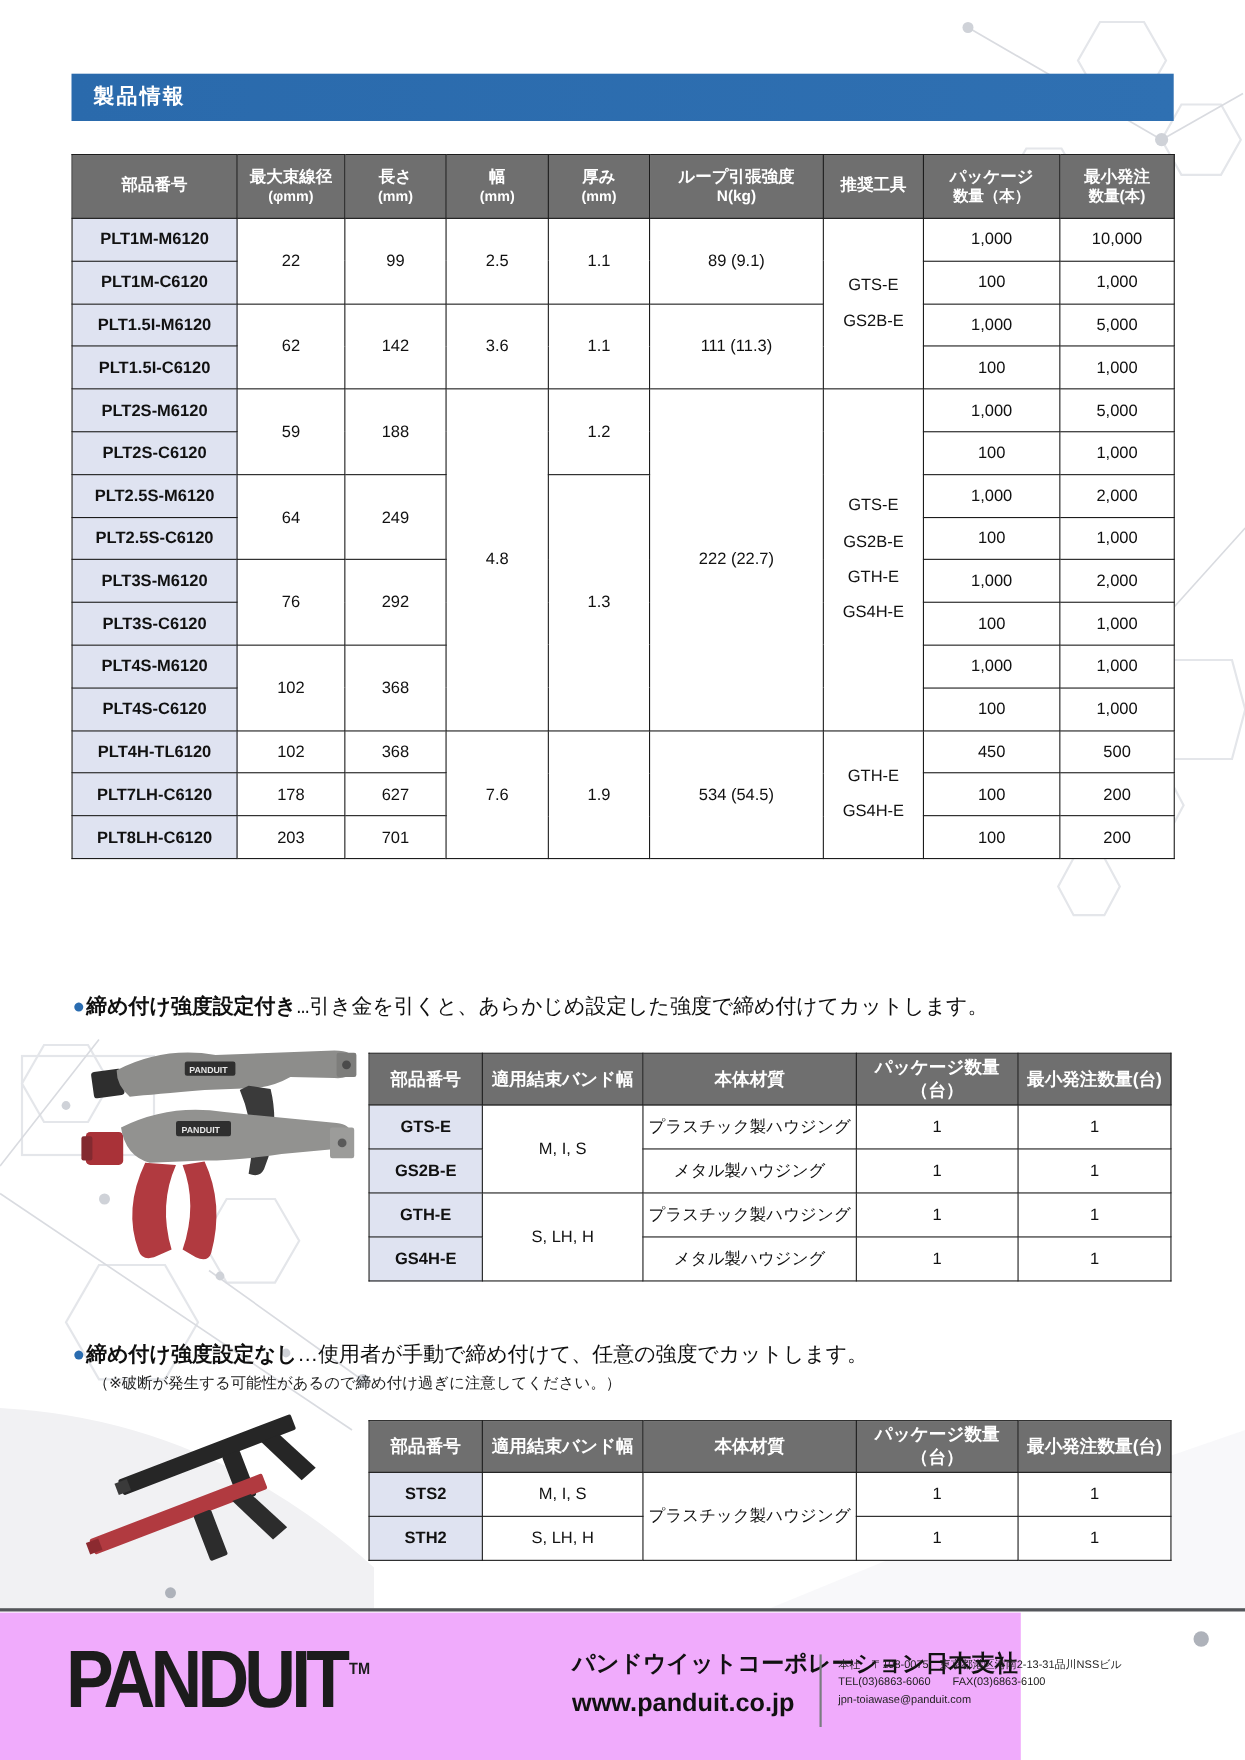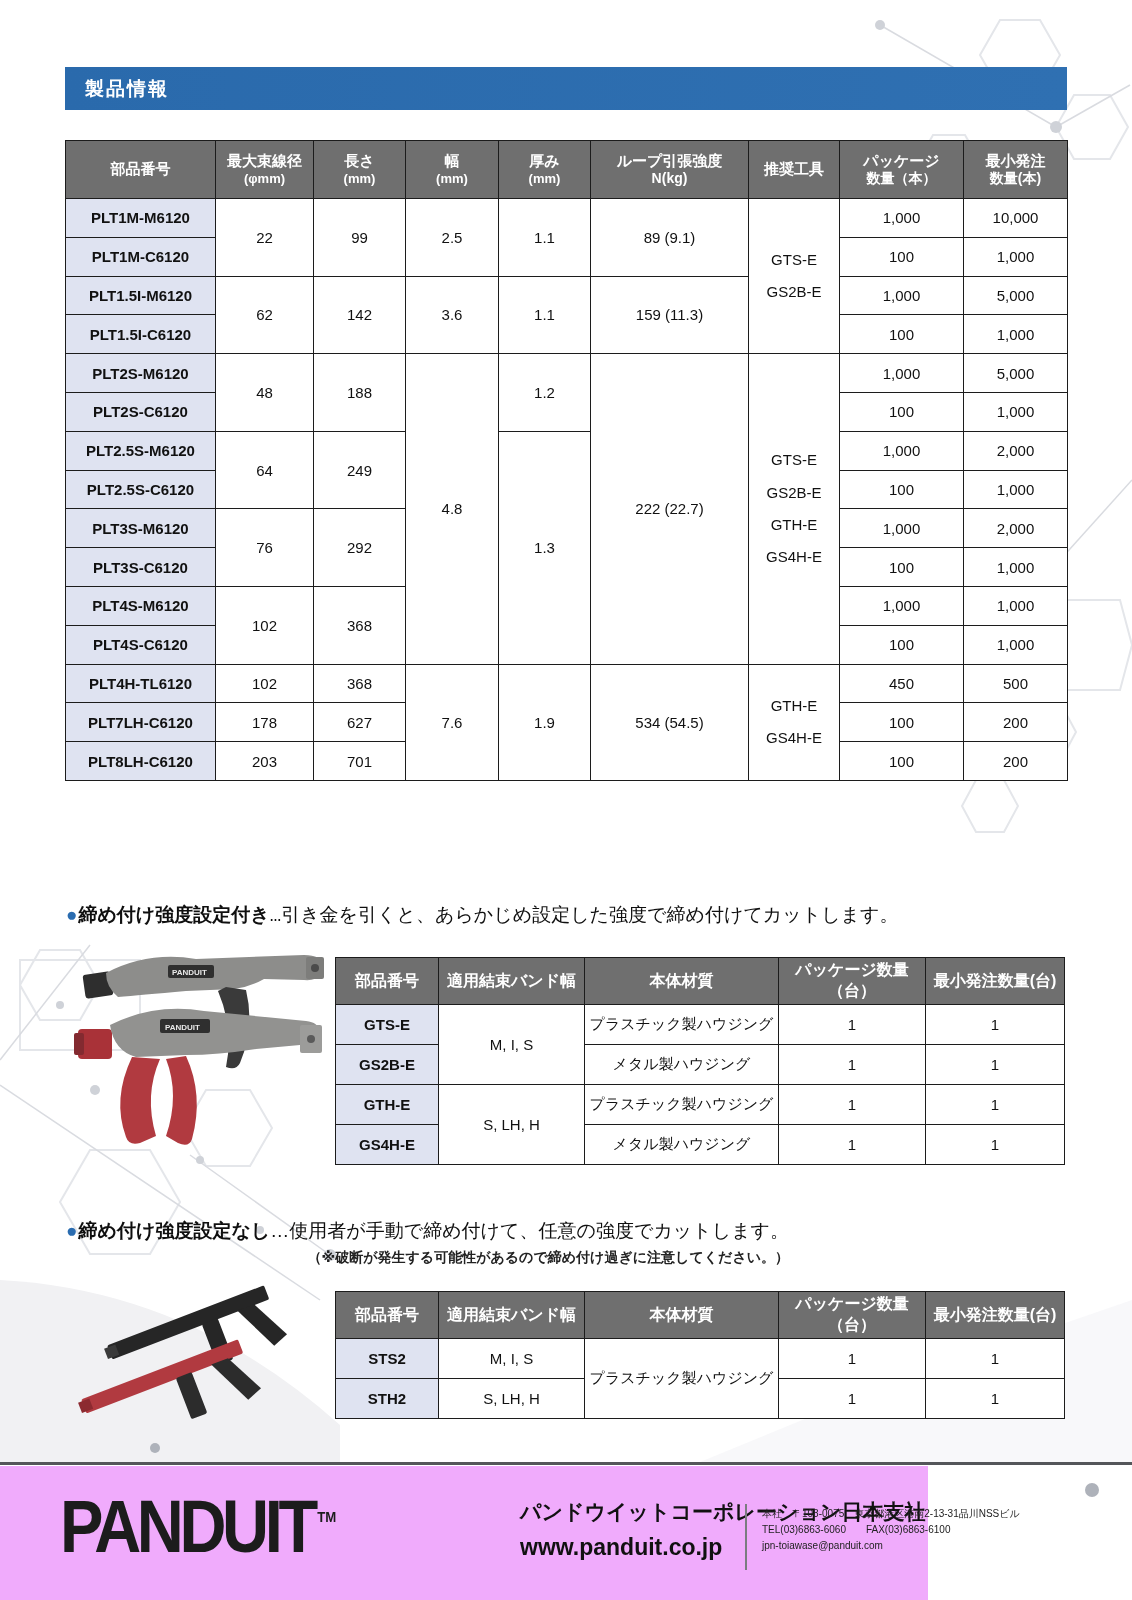--- a/index.html
+++ b/index.html
@@ -26,21 +26,21 @@
 
   .tool-table-wrap{position:absolute;left:335px;width:729px;}
   .tool-table-wrap thead tr{height:45px;}
   .tool-table-wrap tbody tr{height:40px;}
   #tool-table-1{top:957px;}
   #tool-table-2{top:1291px;}
 
   .bullet{position:absolute;left:66px;font-size:19px;color:#0f0f0f;white-space:nowrap;}
   .bullet .dot{color:#2a6cb0;font-size:19px;margin-right:1px;}
   .bullet .blabel{font-weight:bold;}
-  .bullet .note{display:block;font-size:14px;font-weight:bold;color:#222;padding-left:19px;margin-top:5px;text-align:right;}
+  .bullet .note{display:block;font-size:14px;font-weight:normal;color:#222;padding-left:19px;margin-top:5px;}
   #bullet-1{top:902px;font-family:Liberation Mono, monospace;}
   #bullet-2{top:1218px;}
 
   .tool-img{position:absolute;}
   #tool-img-1{left:68px;top:933px;}
   #tool-img-2{left:70px;top:1282px;}
 
   .footer-rule{position:absolute;left:0;top:1462px;width:1132px;height:3px;background:#54565a;}
   .footer{position:absolute;left:0;top:1466px;width:928px;height:134px;background:#f0abfc;}
   .logo{position:absolute;left:60px;top:18px;font-weight:bold;font-size:74px;letter-spacing:-5px;
@@ -174,32 +174,32 @@
           <td class="part">PLT1M-C6120</td>
           <td>100</td>
           <td>1,000</td>
         </tr>
         <tr>
           <td class="part">PLT1.5I-M6120</td>
           <td rowspan="2">62</td>
           <td rowspan="2">142</td>
           <td rowspan="2">3.6</td>
           <td rowspan="2">1.1</td>
-          <td rowspan="2">159 (11.3)</td>
+          <td rowspan="2">111 (11.3)</td>
           <td>1,000</td>
           <td>5,000</td>
         </tr>
         <tr>
           <td class="part">PLT1.5I-C6120</td>
           <td>100</td>
           <td>1,000</td>
         </tr>
         <tr>
           <td class="part">PLT2S-M6120</td>
-          <td rowspan="2">48</td>
+          <td rowspan="2">59</td>
           <td rowspan="2">188</td>
           <td rowspan="8">4.8</td>
           <td rowspan="2">1.2</td>
           <td rowspan="8">222 (22.7)</td>
           <td rowspan="8" class="tool-cell">GTS-E
 GS2B-E
 GTH-E
 GS4H-E</td>
           <td>1,000</td>
           <td>5,000</td>

